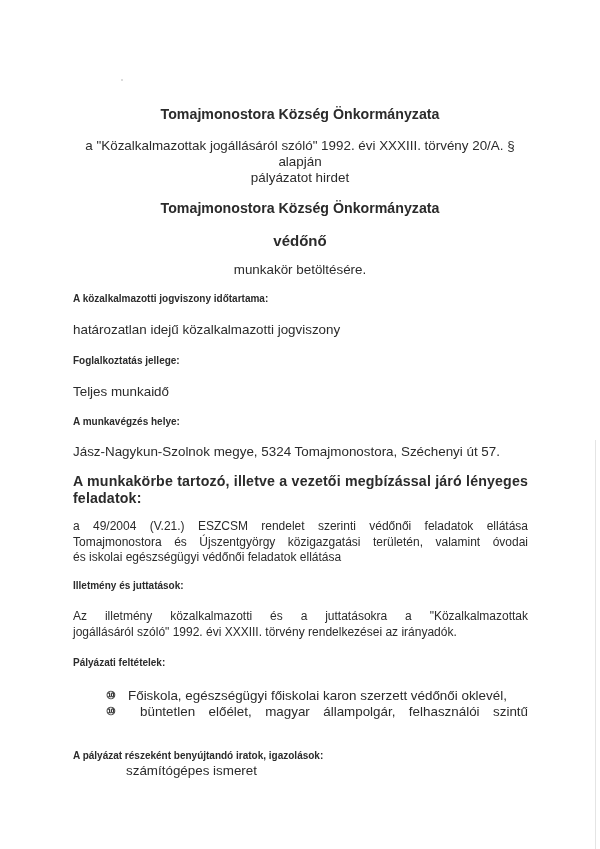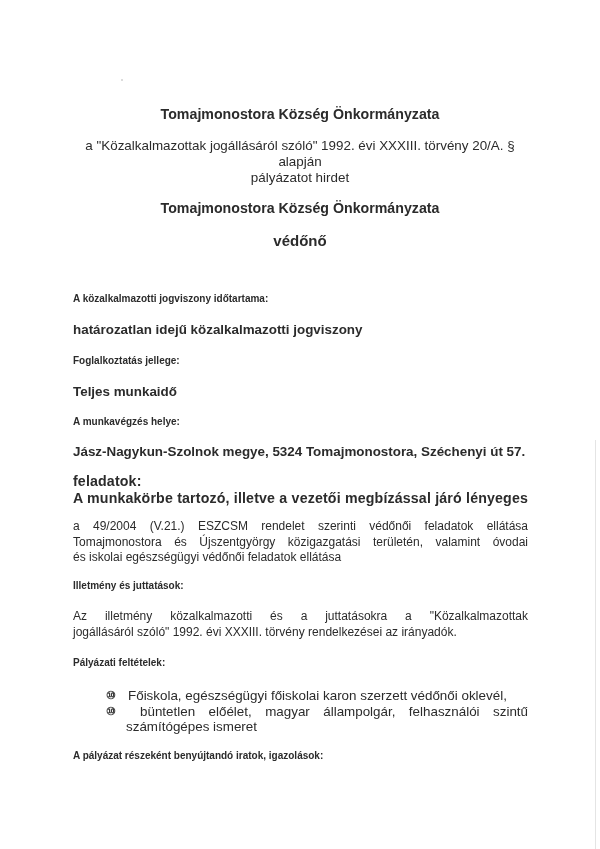--- a/index.html
+++ b/index.html
@@ -44,21 +44,20 @@
       font-size: 13.4px;
       line-height: 16px;
     }
     .center {
       left: 0;
       width: 600px;
       text-align: center;
     }
     .left {
       left: 73px;
-      font-weight: bold;
     }
     .bold {
       font-weight: bold;
     }
     .title-big {
       font-size: 15px;
       font-weight: bold;
       line-height: 22px;
     }
     .heading {
@@ -128,33 +127,34 @@
   <div class="line center bold" style="top:106px; font-size:14.2px;">Tomajmonostora Község Önkormányzata</div>
 
   <div class="line center" style="top:138px;">a "Közalkalmazottak jogállásáról szóló" 1992. évi XXXIII. törvény 20/A. §</div>
   <div class="line center" style="top:154px;">alapján</div>
   <div class="line center" style="top:170px;">pályázatot hirdet</div>
 
   <div class="line center bold" style="top:200px; font-size:14.2px;">Tomajmonostora Község Önkormányzata</div>
 
   <div class="line center title-big" style="top:230px;">védőnő</div>
 
+  <div class="line center" style="top:262px;">munkakör betöltésére.</div>
 
   <div class="line left heading" style="top:291px;">A közalkalmazotti jogviszony időtartama:</div>
   <div class="line left" style="top:322px;">határozatlan idejű közalkalmazotti jogviszony</div>
 
   <div class="line left heading" style="top:353px;">Foglalkoztatás jellege:</div>
   <div class="line left" style="top:384px;">Teljes munkaidő</div>
 
   <div class="line left heading" style="top:414px;">A munkavégzés helye:</div>
   <div class="line left" style="top:444px;">Jász-Nagykun-Szolnok megye, 5324 Tomajmonostora, Széchenyi út 57.</div>
 
   <div class="justify-block heading" style="top:473px;">
+    <span class="jl">A munkakörbe tartozó, illetve a vezetői megbízással járó lényeges</span>
     <span class="jl last">feladatok:</span>
-    <span class="jl">A munkakörbe tartozó, illetve a vezetői megbízással járó lényeges</span>
   </div>
   <div class="justify-block" style="top:519px;">
     <span class="jl">a 49/2004 (V.21.) ESZCSM rendelet szerinti védőnői feladatok ellátása</span>
     <span class="jl">Tomajmonostora és Újszentgyörgy közigazgatási területén, valamint óvodai</span>
     <span class="jl last">és iskolai egészségügyi védőnői feladatok ellátása</span>
   </div>
 
   <div class="line left heading" style="top:578px;">Illetmény és juttatások:</div>
   <div class="justify-block" style="top:609px;">
     <span class="jl">Az illetmény közalkalmazotti és a juttatásokra a "Közalkalmazottak</span>
@@ -164,19 +164,19 @@
   <div class="line left heading" style="top:655px;">Pályázati feltételek:</div>
 
   <div class="bullet-list" style="top:688px;">
     <div class="bullet-item">
       <span class="bullet-glyph">⑩</span>
       <span class="bl last">Főiskola, egészségügyi főiskolai karon szerzett védőnői oklevél,</span>
     </div>
     <div class="bullet-item">
       <span class="bullet-glyph">⑩</span>
       <span class="bl" style="padding-left:12px;">büntetlen előélet, magyar állampolgár, felhasználói szintű</span>
-      <span class="bl last" style="margin-left:-2px;">számítógépes ismeret</span>
+      <span class="bl last" style="margin-left:-2px;margin-top:44px;">számítógépes ismeret</span>
     </div>
   </div>
 
   <div class="line left heading" style="top:748px;">A pályázat részeként benyújtandó iratok, igazolások:</div>
 
 </div>
 
 </body></html>

